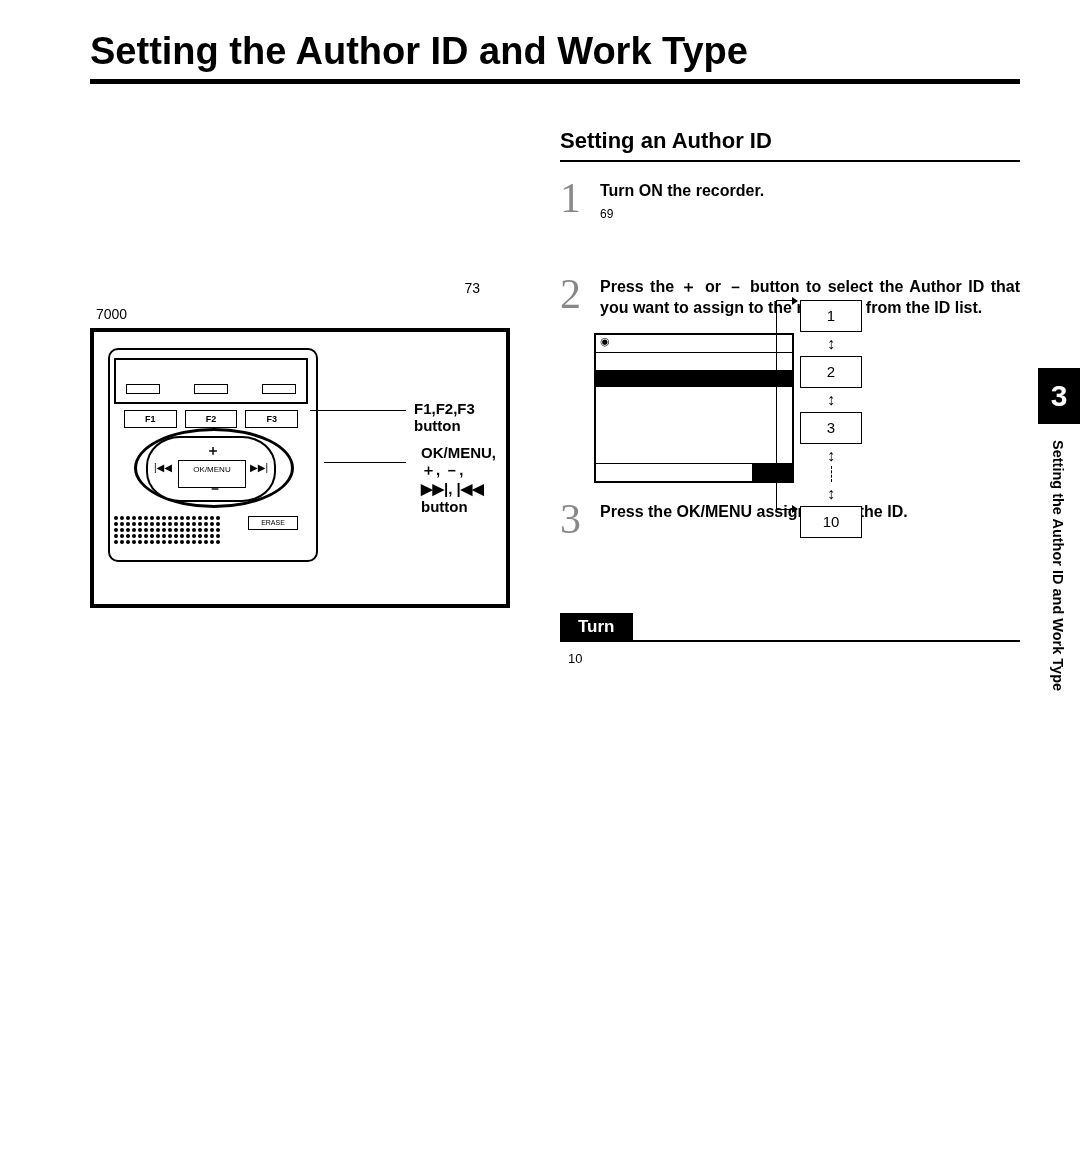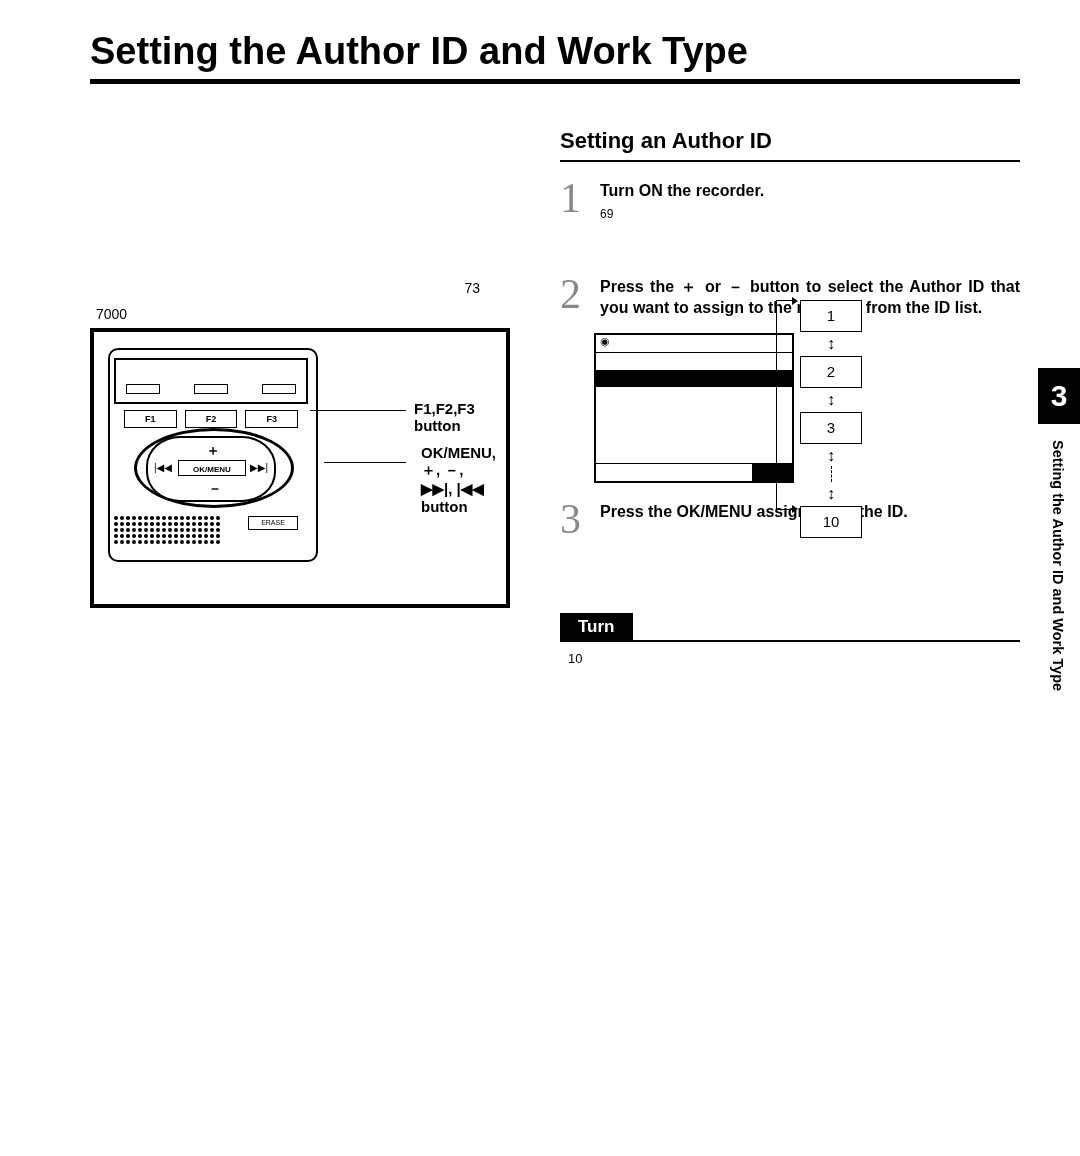--- a/index.html
+++ b/index.html
@@ -84,23 +84,23 @@
     width: 130px; height: 66px;
     border: 2px solid #000;
     border-radius: 34px / 30px;
     margin: 0 auto;
     position: relative;
     background: #fff;
   }
   .dpad-center {
     position: absolute;
     left: 30px; top: 22px;
-    width: 68px; height: 16px;
+    width: 68px; height: 28px;
     border: 1px solid #000;
-    font-size: 8px; font-weight: bold;
+    font-size: 8px; font-weight: normal;
     text-align: center;
     line-height: 18px;
   }
   .dpad-plus {
     position: absolute; top: 4px; left: 58px;
     font-size: 14px; font-weight: bold;
   }
   .dpad-minus {
     position: absolute; bottom: 2px; left: 60px;
     font-size: 14px; font-weight: bold;

